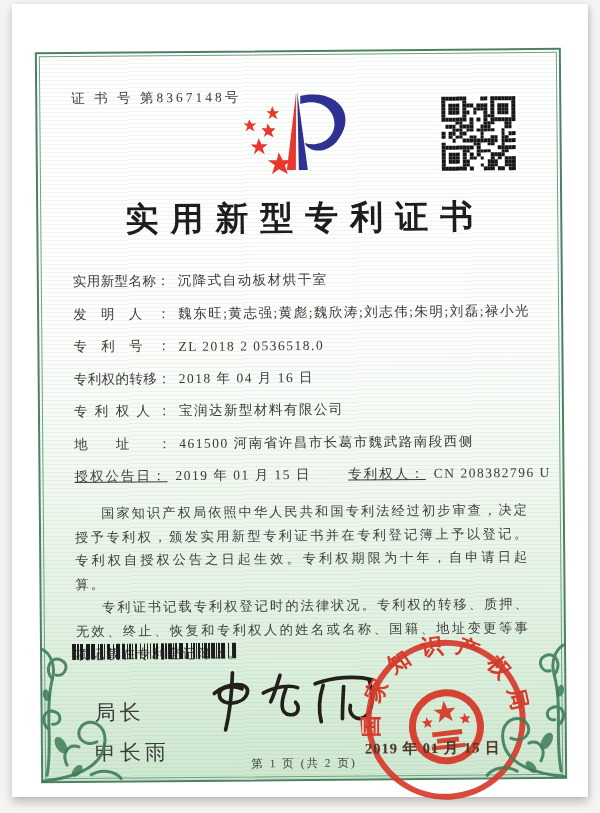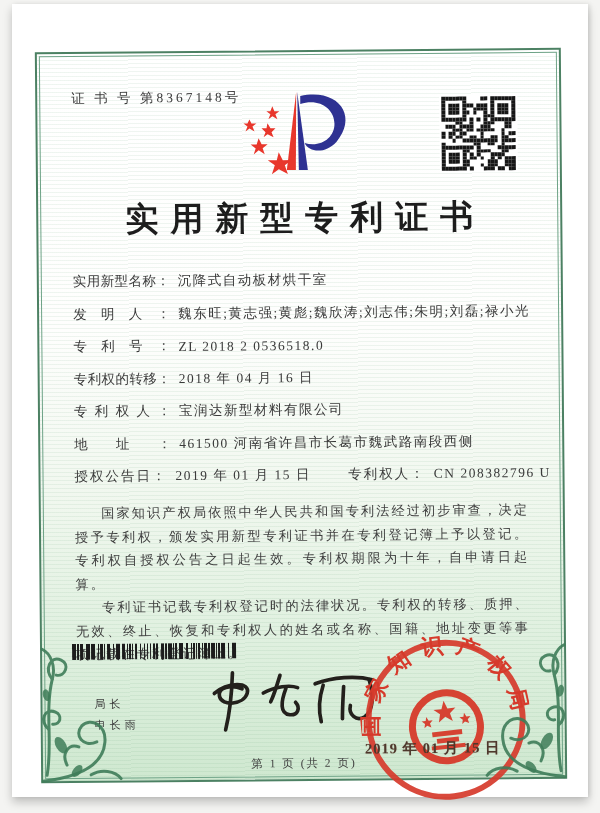--- a/index.html
+++ b/index.html
@@ -44,28 +44,28 @@
   }
 
   .fields{margin-top:30px;}
   .frow{margin-bottom:14.5px;font-size:13.5px;color:#3a3a3a;white-space:nowrap;}
   .flabel{
     display:inline-block;width:97px;text-align:justify;text-align-last:justify;
     vertical-align:bottom;letter-spacing:0;color:#3a3a3a;
   }
   .fvalue{letter-spacing:1.5px;margin-left:8px;color:#3a3a3a;}
   .frow.double .pair2{margin-left:34px;}
-  .frow.double .flabel{width:auto;letter-spacing:2px;text-align-last:auto;}
+  .frow.double .flabel{width:auto;letter-spacing:2px;text-align-last:auto;text-decoration:underline;}
 
   .paras{margin-top:16px;color:#3f3f3f;font-size:13.2px;line-height:1.78;
     text-align:justify;letter-spacing:2px;}
   .paras p{margin:0;text-indent:2em;}
 
   .barcode{position:absolute;left:30px;top:590px;width:168px;height:16px;}
-  .director{position:absolute;left:52px;top:640px;font-size:11px;color:#3c3c3c;letter-spacing:4px;line-height:1.9;}
+  .director{position:absolute;left:52px;top:640px;font-size:21px;color:#3c3c3c;letter-spacing:4px;line-height:1.9;}
   .sig{position:absolute;left:150px;top:606px;}
 
   .seal{position:absolute;left:318px;top:584px;width:170px;height:170px;transform:rotate(-6deg);}
   .seal-date{
     position:absolute;left:322px;top:688px;font-size:14.5px;color:#4d382c;letter-spacing:1px;
     font-weight:bold;text-shadow:0 0 1px rgba(120,40,30,.35);
   }
   .footer{
     position:absolute;left:0;right:0;bottom:8px;text-align:center;
     font-size:11.5px;color:#3e3e3e;letter-spacing:2px;

